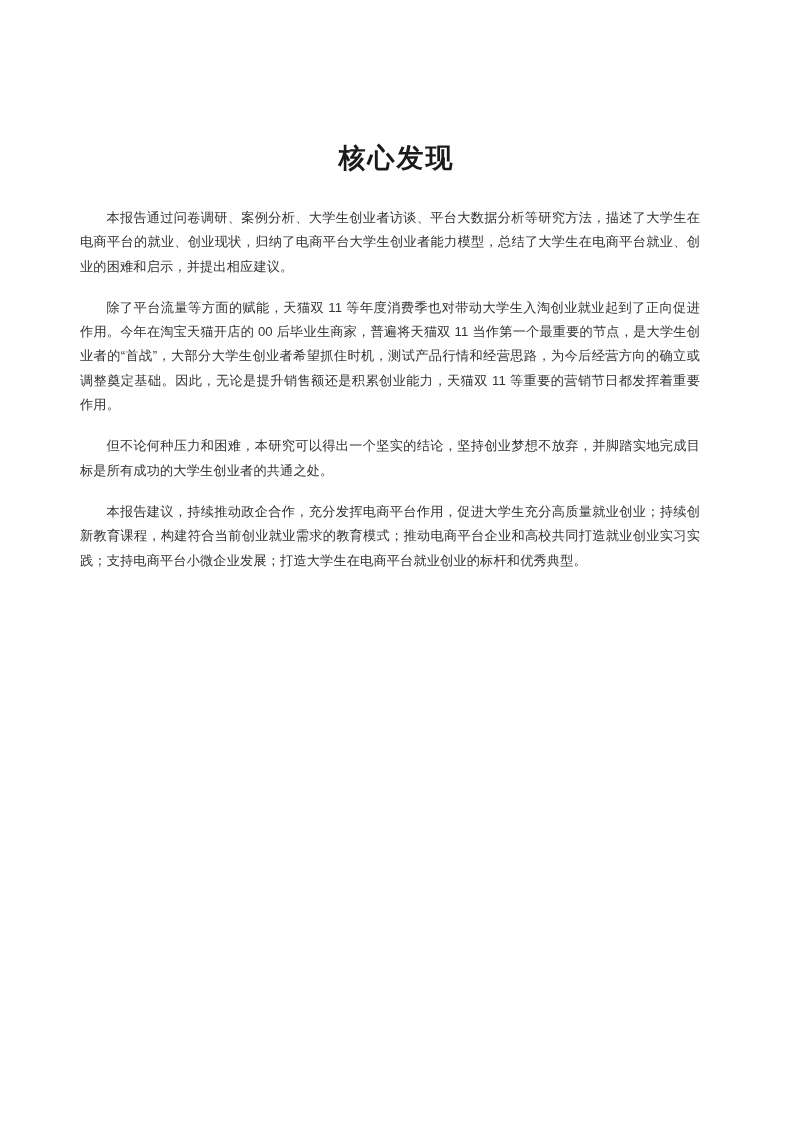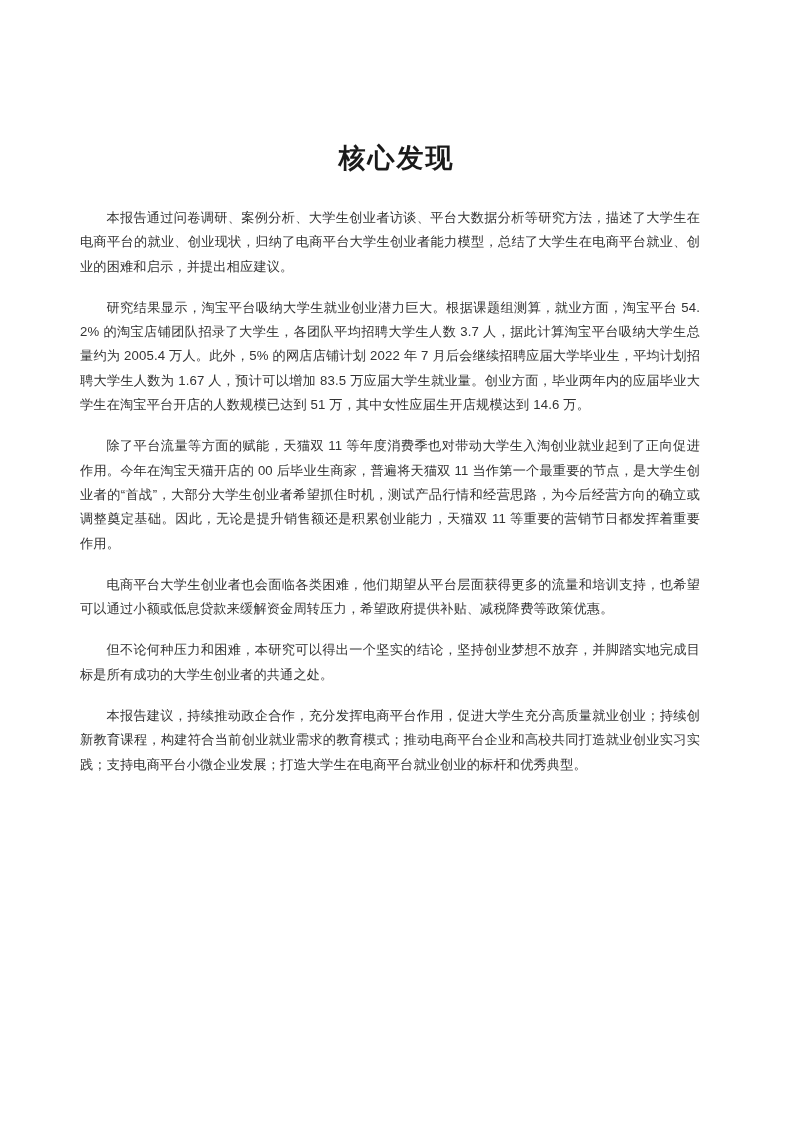--- a/index.html
+++ b/index.html
@@ -53,20 +53,18 @@
 </style>
 </head>
 <body>
 
 <div class="page">
 
   <h1 class="page-title">核心发现</h1>
 
   <div class="body-col">
     <p class="para">本报告通过问卷调研、案例分析、大学生创业者访谈、平台大数据分析等研究方法，描述了大学生在电商平台的就业、创业现状，归纳了电商平台大学生创业者能力模型，总结了大学生在电商平台就业、创业的困难和启示，并提出相应建议。</p>
-    <p class="para">研究结果显示，淘宝平台吸纳大学生就业创业潜力巨大。根据课题组测算，就业方面，淘宝平台 54.2% 的淘宝店铺团队招录了大学生，各团队平均招聘大学生人数 3.7 人，据此计算淘宝平台吸纳大学生总量约为 2005.4 万人。此外，5% 的网店店铺计划 2022 年 7 月后会继续招聘应届大学毕业生，平均计划招聘大学生人数为 1.67 人，预计可以增加 83.5 万应届大学生就业量。创业方面，毕业两年内的应届毕业大学生在淘宝平台开店的人数规模已达到 51 万，其中女性应届生开店规模达到 14.6 万。</p>
     <p class="para">除了平台流量等方面的赋能，天猫双 11 等年度消费季也对带动大学生入淘创业就业起到了正向促进作用。今年在淘宝天猫开店的 00 后毕业生商家，普遍将天猫双 11 当作第一个最重要的节点，是大学生创业者的“首战”，大部分大学生创业者希望抓住时机，测试产品行情和经营思路，为今后经营方向的确立或调整奠定基础。因此，无论是提升销售额还是积累创业能力，天猫双 11 等重要的营销节日都发挥着重要作用。</p>
-    <p class="para">电商平台大学生创业者也会面临各类困难，他们期望从平台层面获得更多的流量和培训支持，也希望可以通过小额或低息贷款来缓解资金周转压力，希望政府提供补贴、减税降费等政策优惠。</p>
     <p class="para">但不论何种压力和困难，本研究可以得出一个坚实的结论，坚持创业梦想不放弃，并脚踏实地完成目标是所有成功的大学生创业者的共通之处。</p>
     <p class="para">本报告建议，持续推动政企合作，充分发挥电商平台作用，促进大学生充分高质量就业创业；持续创新教育课程，构建符合当前创业就业需求的教育模式；推动电商平台企业和高校共同打造就业创业实习实践；支持电商平台小微企业发展；打造大学生在电商平台就业创业的标杆和优秀典型。</p>
   </div>
 
 </div>
 
 </body></html>

